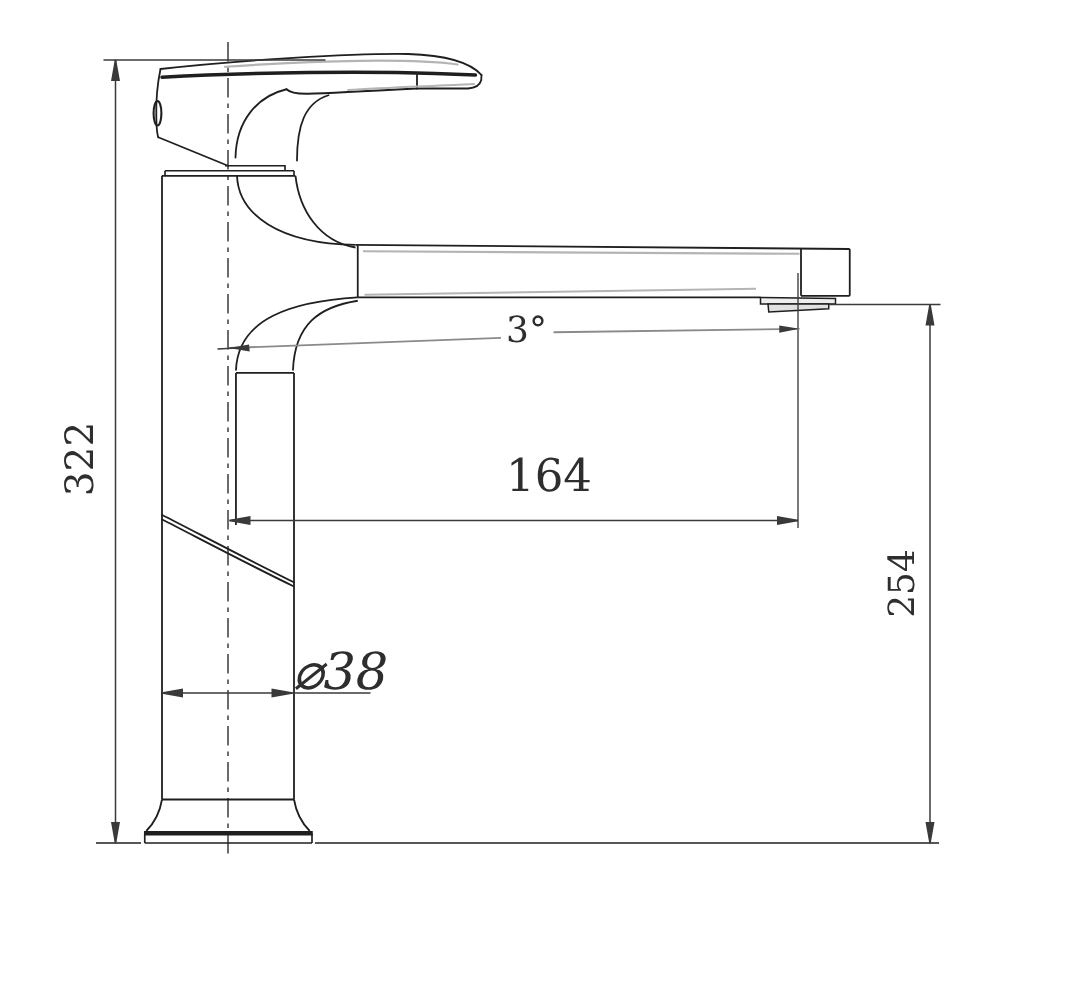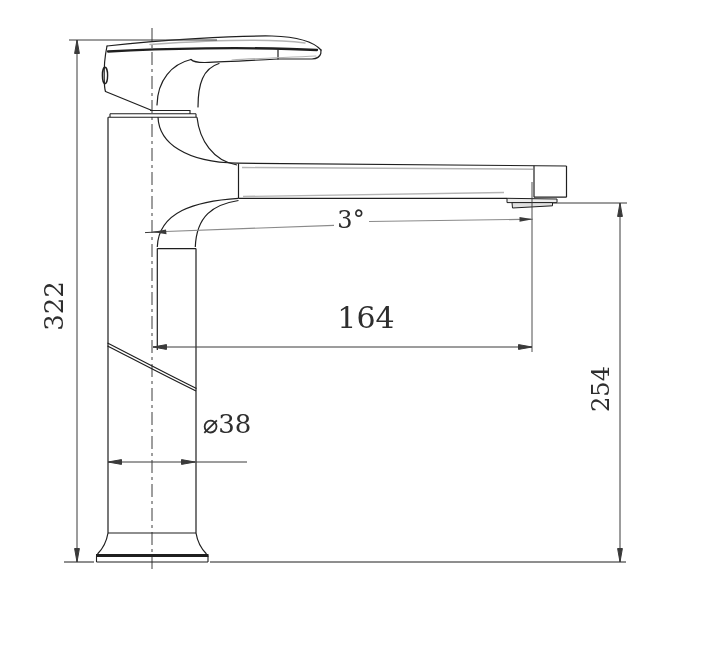--- a/index.html
+++ b/index.html
@@ -15,21 +15,21 @@
     position:absolute;
     color:#2e2e2e;
     font-family:"DejaVu Serif", serif;
     white-space:nowrap;
     line-height:1;
     user-select:none;
   }
   .lbl-322{left:54px;top:306px;font-size:26px;transform:translate(-50%,-50%) rotate(-90deg);}
   .lbl-164{left:353px;top:318px;font-size:30px;transform:translate(-50%,-50%);margin-left:13px;}
   .lbl-254{left:601px;top:389px;font-size:24px;transform:translate(-50%,-50%) rotate(-90deg);}
-  .lbl-d38{left:227px;top:424px;font-size:26px;transform:translate(-50%,-50%);}
+  .lbl-d38{left:227px;top:448px;font-size:34px;transform:translate(-50%,-50%);font-style:italic;}
   .lbl-3deg{left:351px;top:220px;font-size:24px;transform:translate(-50%,-50%);}
 </style>
 </head>
 <body>
 
 <div class="canvas">
 
   <svg width="714" height="654" viewBox="0 0 714 654">
 
     <g stroke="#3c3c3c" stroke-width="1" fill="none" stroke-dasharray="13 4 3 4">

